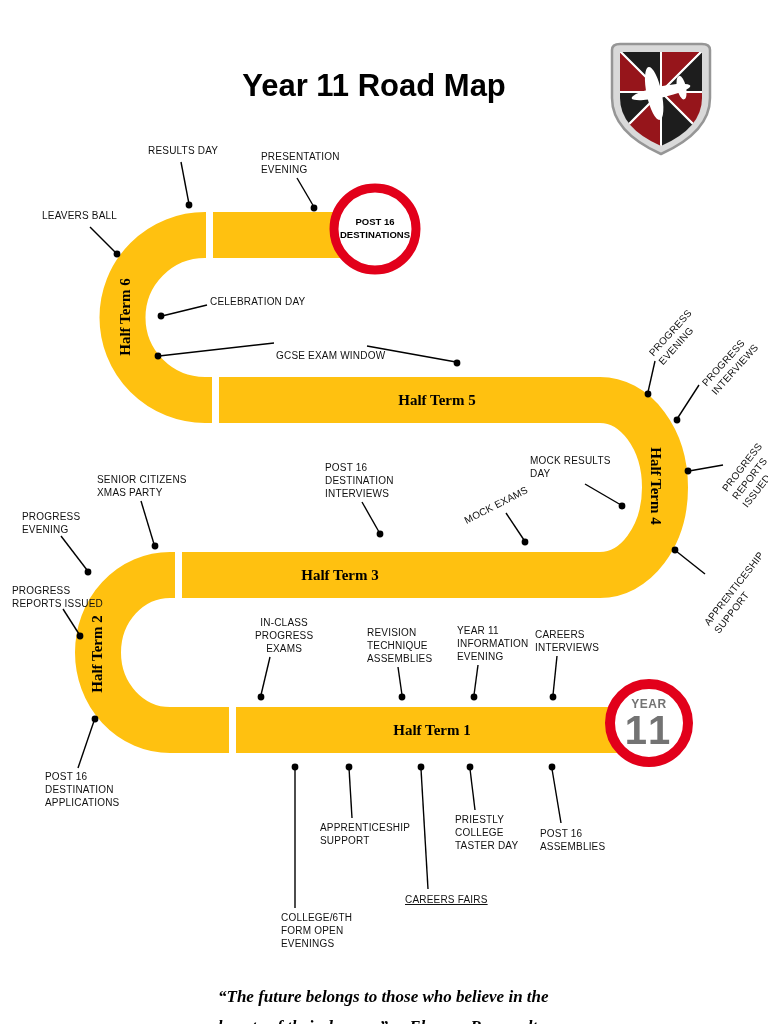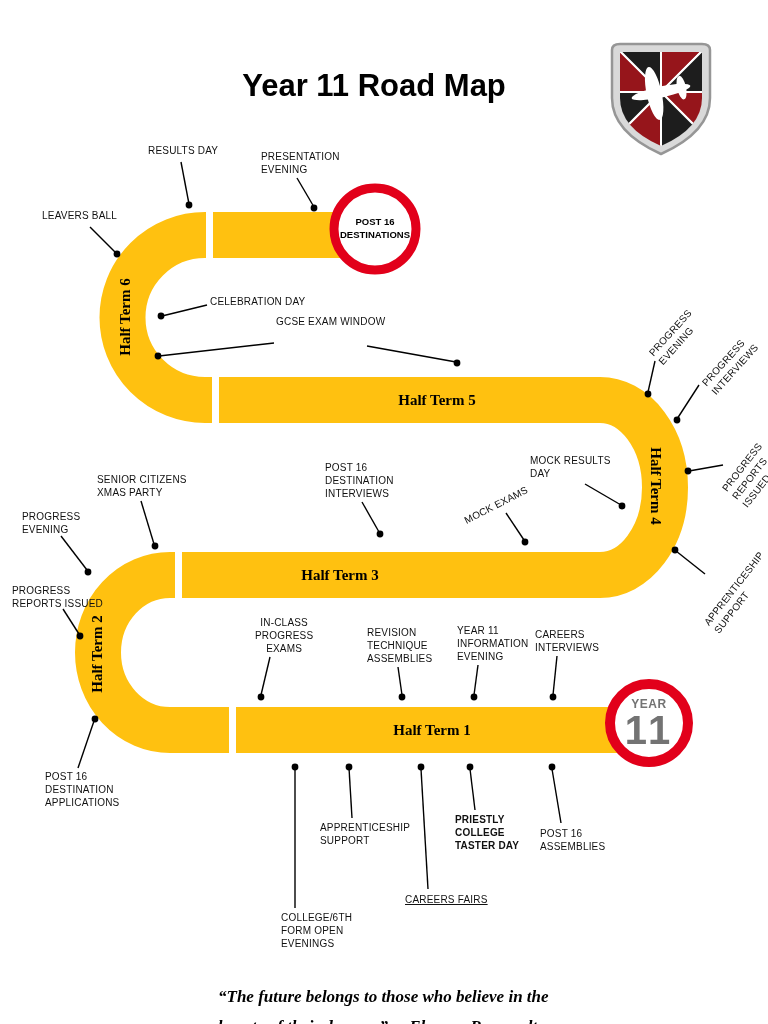--- a/index.html
+++ b/index.html
@@ -148,21 +148,21 @@
   <div class="sign-start">
     <div class="y">YEAR</div>
     <div class="n">11</div>
   </div>
 
   <div class="callout" style="left:148px;top:116px;">RESULTS DAY</div>
   <div class="callout" style="left:261px;top:122px;">PRESENTATION
 EVENING</div>
   <div class="callout" style="left:42px;top:181px;">LEAVERS BALL</div>
   <div class="callout" style="left:210px;top:267px;">CELEBRATION DAY</div>
-  <div class="callout" style="left:276px;top:287px;">GCSE EXAM WINDOW</div>
+  <div class="callout" style="left:276px;top:321px;">GCSE EXAM WINDOW</div>
 
   <div class="callout rot" style="left:646px;top:322px;transform:rotate(-48deg);">PROGRESS
 EVENING</div>
   <div class="callout rot" style="left:699px;top:352px;transform:rotate(-48deg);">PROGRESS
 INTERVIEWS</div>
   <div class="callout rot" style="left:719px;top:458px;transform:rotate(-52deg);">PROGRESS
 REPORTS ISSUED</div>
   <div class="callout rot" style="left:701px;top:592px;transform:rotate(-52deg);">APPRENTICESHIP
 SUPPORT</div>
 
@@ -193,21 +193,21 @@
 EVENING</div>
   <div class="callout" style="left:535px;top:600px;">CAREERS
 INTERVIEWS</div>
 
   <div class="callout" style="left:320px;top:793px;">APPRENTICESHIP
 SUPPORT</div>
   <div class="callout" style="left:281px;top:883px;">COLLEGE/6TH
 FORM OPEN
 EVENINGS</div>
   <div class="callout" style="left:405px;top:865px;text-decoration:underline;">CAREERS FAIRS</div>
-  <div class="callout" style="left:455px;top:785px;font-weight:bold;">PRIESTLY
+  <div class="callout" style="left:455px;top:785px;">PRIESTLY
 COLLEGE
 TASTER DAY</div>
   <div class="callout" style="left:540px;top:799px;">POST 16
 ASSEMBLIES</div>
 
   <div class="quote">“The future belongs to those who believe in the
 beauty of their dreams.” —Eleanor Roosevelt</div>
 
 </div>
 

